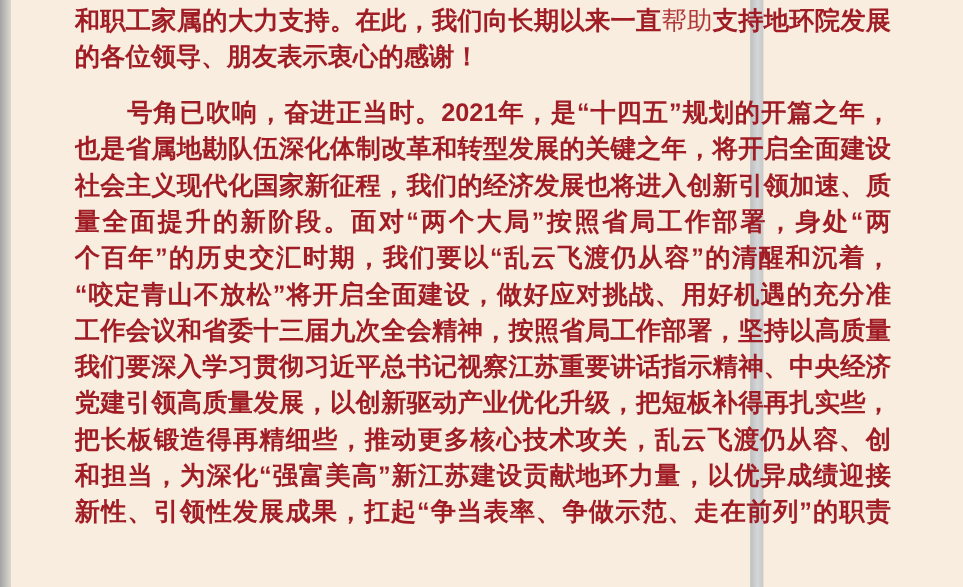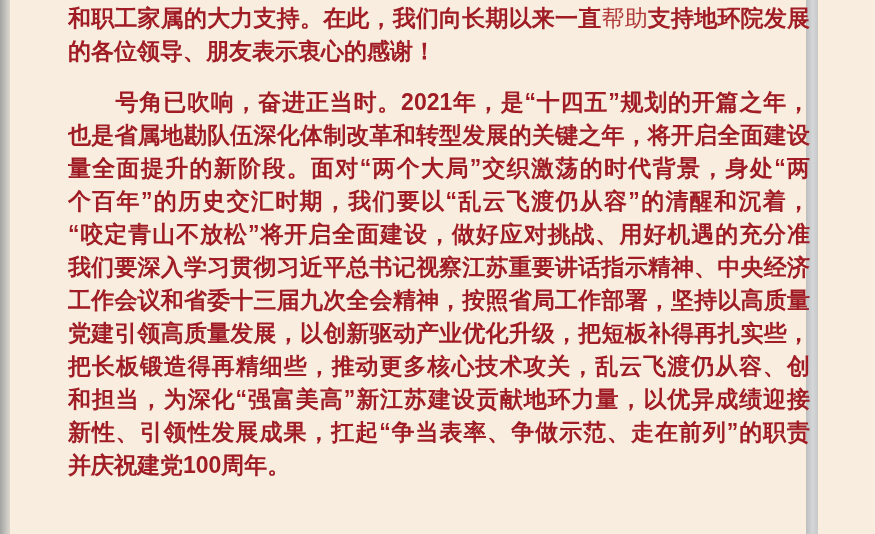--- a/index.html
+++ b/index.html
@@ -10,21 +10,21 @@
     width: 875px;
     height: 534px;
     overflow: hidden;
     position: relative;
     font-family: "Liberation Sans", "DejaVu Sans", sans-serif;
   }
   .page {
     position: absolute;
     left: 0;
     top: 0;
-    width: 818px;
+    width: 694px;
     height: 534px;
   }
   .edge-left {
     position: absolute;
     left: 0;
     top: 0;
     width: 10px;
     height: 534px;
     background: linear-gradient(to right, #a3a3a3 0%, #c2c1bd 55%, #ddd8ce 100%);
   }
@@ -74,25 +74,25 @@
   <div class="edge-left"></div>
   <div class="edge-right"></div>
   <div class="content" id="content" style="color: rgb(160, 29, 37);">
       <div class="paragraph">
         <div class="line"><span class="seg bold">和职工家属的大力支持。在此，我们向长期以来一直</span><span class="seg light" style="color: rgb(176, 58, 58);">帮助</span><span class="seg bold">支持地环院发展</span></div>
         <div class="line last"><span class="seg bold">的各位领导、朋友表示衷心的感谢！</span></div>
       </div>
       <div class="paragraph">
         <div class="line"><span class="seg bold">　　号角已吹响，奋进正当时。2021年，是“十四五”规划的开篇之年，</span></div>
         <div class="line"><span class="seg bold">也是省属地勘队伍深化体制改革和转型发展的关键之年，将开启全面建设</span></div>
-        <div class="line"><span class="seg bold">量全面提升的新阶段。面对“两个大局”交织激荡的时代背景，身处“两</span></div>
+        <div class="line"><span class="seg bold">社会主义现代化国家新征程，我们的经济发展也将进入创新引领加速、质</span></div>
+        <div class="line"><span class="seg bold">量全面提升的新阶段。面对“两个大局”按照省局工作部署，身处“两</span></div>
         <div class="line"><span class="seg bold">个百年”的历史交汇时期，我们要以“乱云飞渡仍从容”的清醒和沉着，</span></div>
         <div class="line"><span class="seg bold">“咬定青山不放松”将开启全面建设，做好应对挑战、用好机遇的充分准备。</span></div>
+        <div class="line"><span class="seg bold">工作会议和省委十三届九次全会精神，按照省局工作部署，坚持以高质量</span></div>
         <div class="line"><span class="seg bold">我们要深入学习贯彻习近平总书记视察江苏重要讲话指示精神、中央经济</span></div>
-        <div class="line"><span class="seg bold">工作会议和省委十三届九次全会精神，按照省局工作部署，坚持以高质量</span></div>
         <div class="line"><span class="seg bold">党建引领高质量发展，以创新驱动产业优化升级，把短板补得再扎实些，</span></div>
         <div class="line"><span class="seg bold">把长板锻造得再精细些，推动更多核心技术攻关，乱云飞渡仍从容、创</span></div>
         <div class="line"><span class="seg bold">和担当，为深化“强富美高”新江苏建设贡献地环力量，以优异成绩迎接</span></div>
         <div class="line"><span class="seg bold">新性、引领性发展成果，扛起“争当表率、争做示范、走在前列”的职责</span></div>
-        <div class="line last"><span class="seg bold">并庆祝建党100周年。</span></div>
       </div>
     </div>
 </div>
 
 </body></html>

